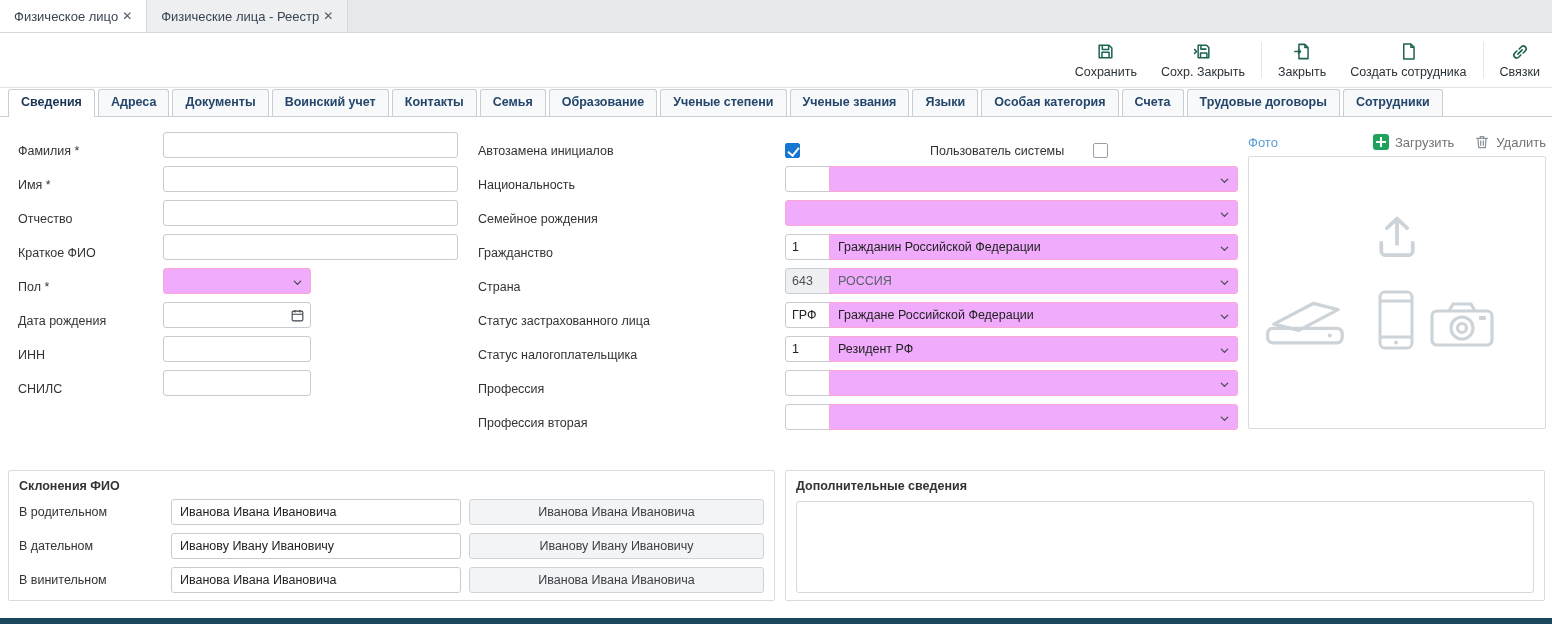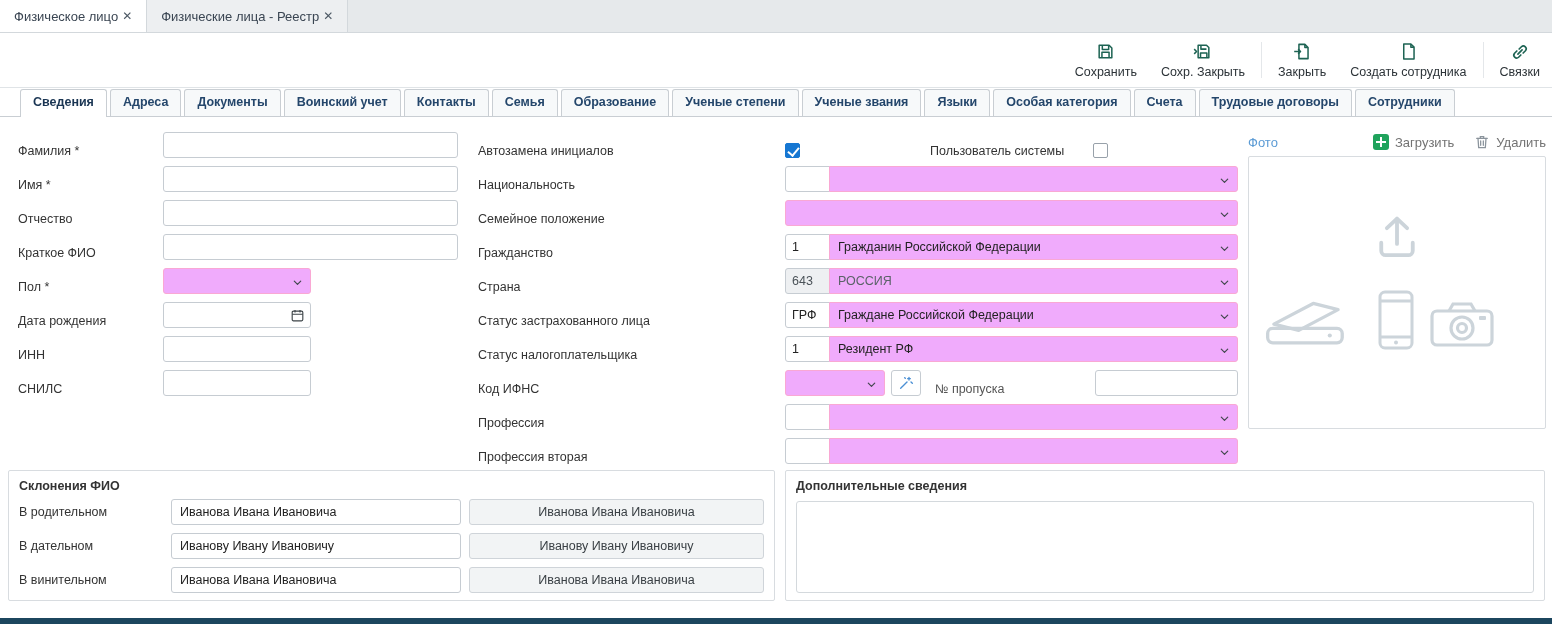--- a/index.html
+++ b/index.html
@@ -14,21 +14,21 @@
   .wtab-close { font-size:12px; font-weight:bold; color:#4c5864; line-height:1; }
 
   
   .toolbar { position:absolute; left:0; top:33px; width:100%; height:55px; background:#fff; border-bottom:1px solid #e0e4e7; display:flex; align-items:center; padding-left:8px;justify-content:flex-end; }
   .tbtn { display:flex; flex-direction:column; align-items:center; gap:3px; padding:4px 12px; background:none; border:none; cursor:pointer; font-family:inherit; }
   .tbtn .ticon { color:#1d6353; height:20px; display:flex; align-items:center; }
   .tbtn .tlabel { font-size:12.5px; color:#2c3338; }
   .tsep { width:1px; height:36px; background:#e4e7ea; margin:0 4px; }
 
   
-  .ftabs { position:absolute; left:0; top:89px; width:100%; height:28px; display:flex; gap:3px; padding-left:20px; border-bottom:1px solid #c9ced3; background:#fff; }
+  .ftabs { position:absolute; left:0; top:89px; width:100%; height:28px; display:flex; gap:3px; padding-left:8px; border-bottom:1px solid #c9ced3; background:#fff; }
   .ftab { padding:5px 12px 4px; border:1px solid #c9ced3; border-bottom:none; border-radius:3px 3px 0 0; background:#f7f9fa; color:#24466b; font-weight:bold; font-size:12.5px; cursor:pointer; white-space:nowrap; }
   .ftab.active { background:#fff; color:#1a3553; position:relative; }
   .ftab.active::after { content:""; position:absolute; left:0; right:0; bottom:-1px; height:1px; background:#fff; }
 
   
   .frow { display:flex; align-items:flex-end; height:34px; }
   .flabel { flex:0 0 145px; padding-right:8px; color:#333; }
   .flabel.mid { flex:0 0 307px; }
   .flabel2 { margin-left:130px; flex:0 0 163px; color:#333; }
   .tinput { height:26px; border:1px solid #c6ccd2; border-radius:3px; padding:0 8px; font:inherit; color:#222; outline:none; background:#fff; }
@@ -230,21 +230,21 @@
       <label class="flabel mid">Национальность</label>
       <input class="code" style="">
       <div class="combo joined grow">
         <span class="combo-text"></span>
         <span class="chev"><svg width="11" height="11" viewBox="0 0 24 24" fill="none" stroke="#41474d" stroke-width="2.6" stroke-linecap="round" stroke-linejoin="round">
               <path d="M5 9l7 7 7-7"></path>
             </svg></span>
       </div>
     </div>
     <div class="frow">
-      <label class="flabel mid">Семейное положение</label>
+      <label class="flabel mid">Семейное рождения</label>
       <div class="combo grow">
         <span class="combo-text"></span>
         <span class="chev"><svg width="11" height="11" viewBox="0 0 24 24" fill="none" stroke="#41474d" stroke-width="2.6" stroke-linecap="round" stroke-linejoin="round">
               <path d="M5 9l7 7 7-7"></path>
             </svg></span>
       </div>
     </div>
     <div class="frow">
       <label class="flabel mid">Гражданство</label>
       <input class="code" value="1" style="">
@@ -277,39 +277,20 @@
     </div>
     <div class="frow">
       <label class="flabel mid">Статус налогоплательщика</label>
       <input class="code" value="1" style="">
       <div class="combo joined grow">
         <span class="combo-text">Резидент РФ</span>
         <span class="chev"><svg width="11" height="11" viewBox="0 0 24 24" fill="none" stroke="#41474d" stroke-width="2.6" stroke-linecap="round" stroke-linejoin="round">
               <path d="M5 9l7 7 7-7"></path>
             </svg></span>
       </div>
-    </div>
-    <div class="frow">
-      <label class="flabel mid">Код ИФНС</label>
-      <div class="combo w100">
-        <span class="combo-text"></span>
-        <span class="chev"><svg width="11" height="11" viewBox="0 0 24 24" fill="none" stroke="#41474d" stroke-width="2.6" stroke-linecap="round" stroke-linejoin="round">
-              <path d="M5 9l7 7 7-7"></path>
-            </svg></span>
-      </div>
-      <button class="wandbtn">
-        <span style="line-height:0;"><svg width="16" height="16" viewBox="0 0 24 24" fill="none" stroke="#4a8fd4" stroke-width="2" stroke-linecap="round">
-              <path d="M4 20L13.5 10.5"></path>
-              <path d="M16.5 3.5v4M14.5 5.5h4"></path>
-              <path d="M19.5 10.5l2 2"></path>
-              <path d="M10 4l1 1"></path>
-            </svg></span>
-      </button>
-      <label class="passlabel">№ пропуска</label>
-      <input class="tinput passinput" style="">
     </div>
     <div class="frow">
       <label class="flabel mid">Профессия</label>
       <input class="code" style="">
       <div class="combo joined grow">
         <span class="combo-text"></span>
         <span class="chev"><svg width="11" height="11" viewBox="0 0 24 24" fill="none" stroke="#41474d" stroke-width="2.6" stroke-linecap="round" stroke-linejoin="round">
               <path d="M5 9l7 7 7-7"></path>
             </svg></span>
       </div>

